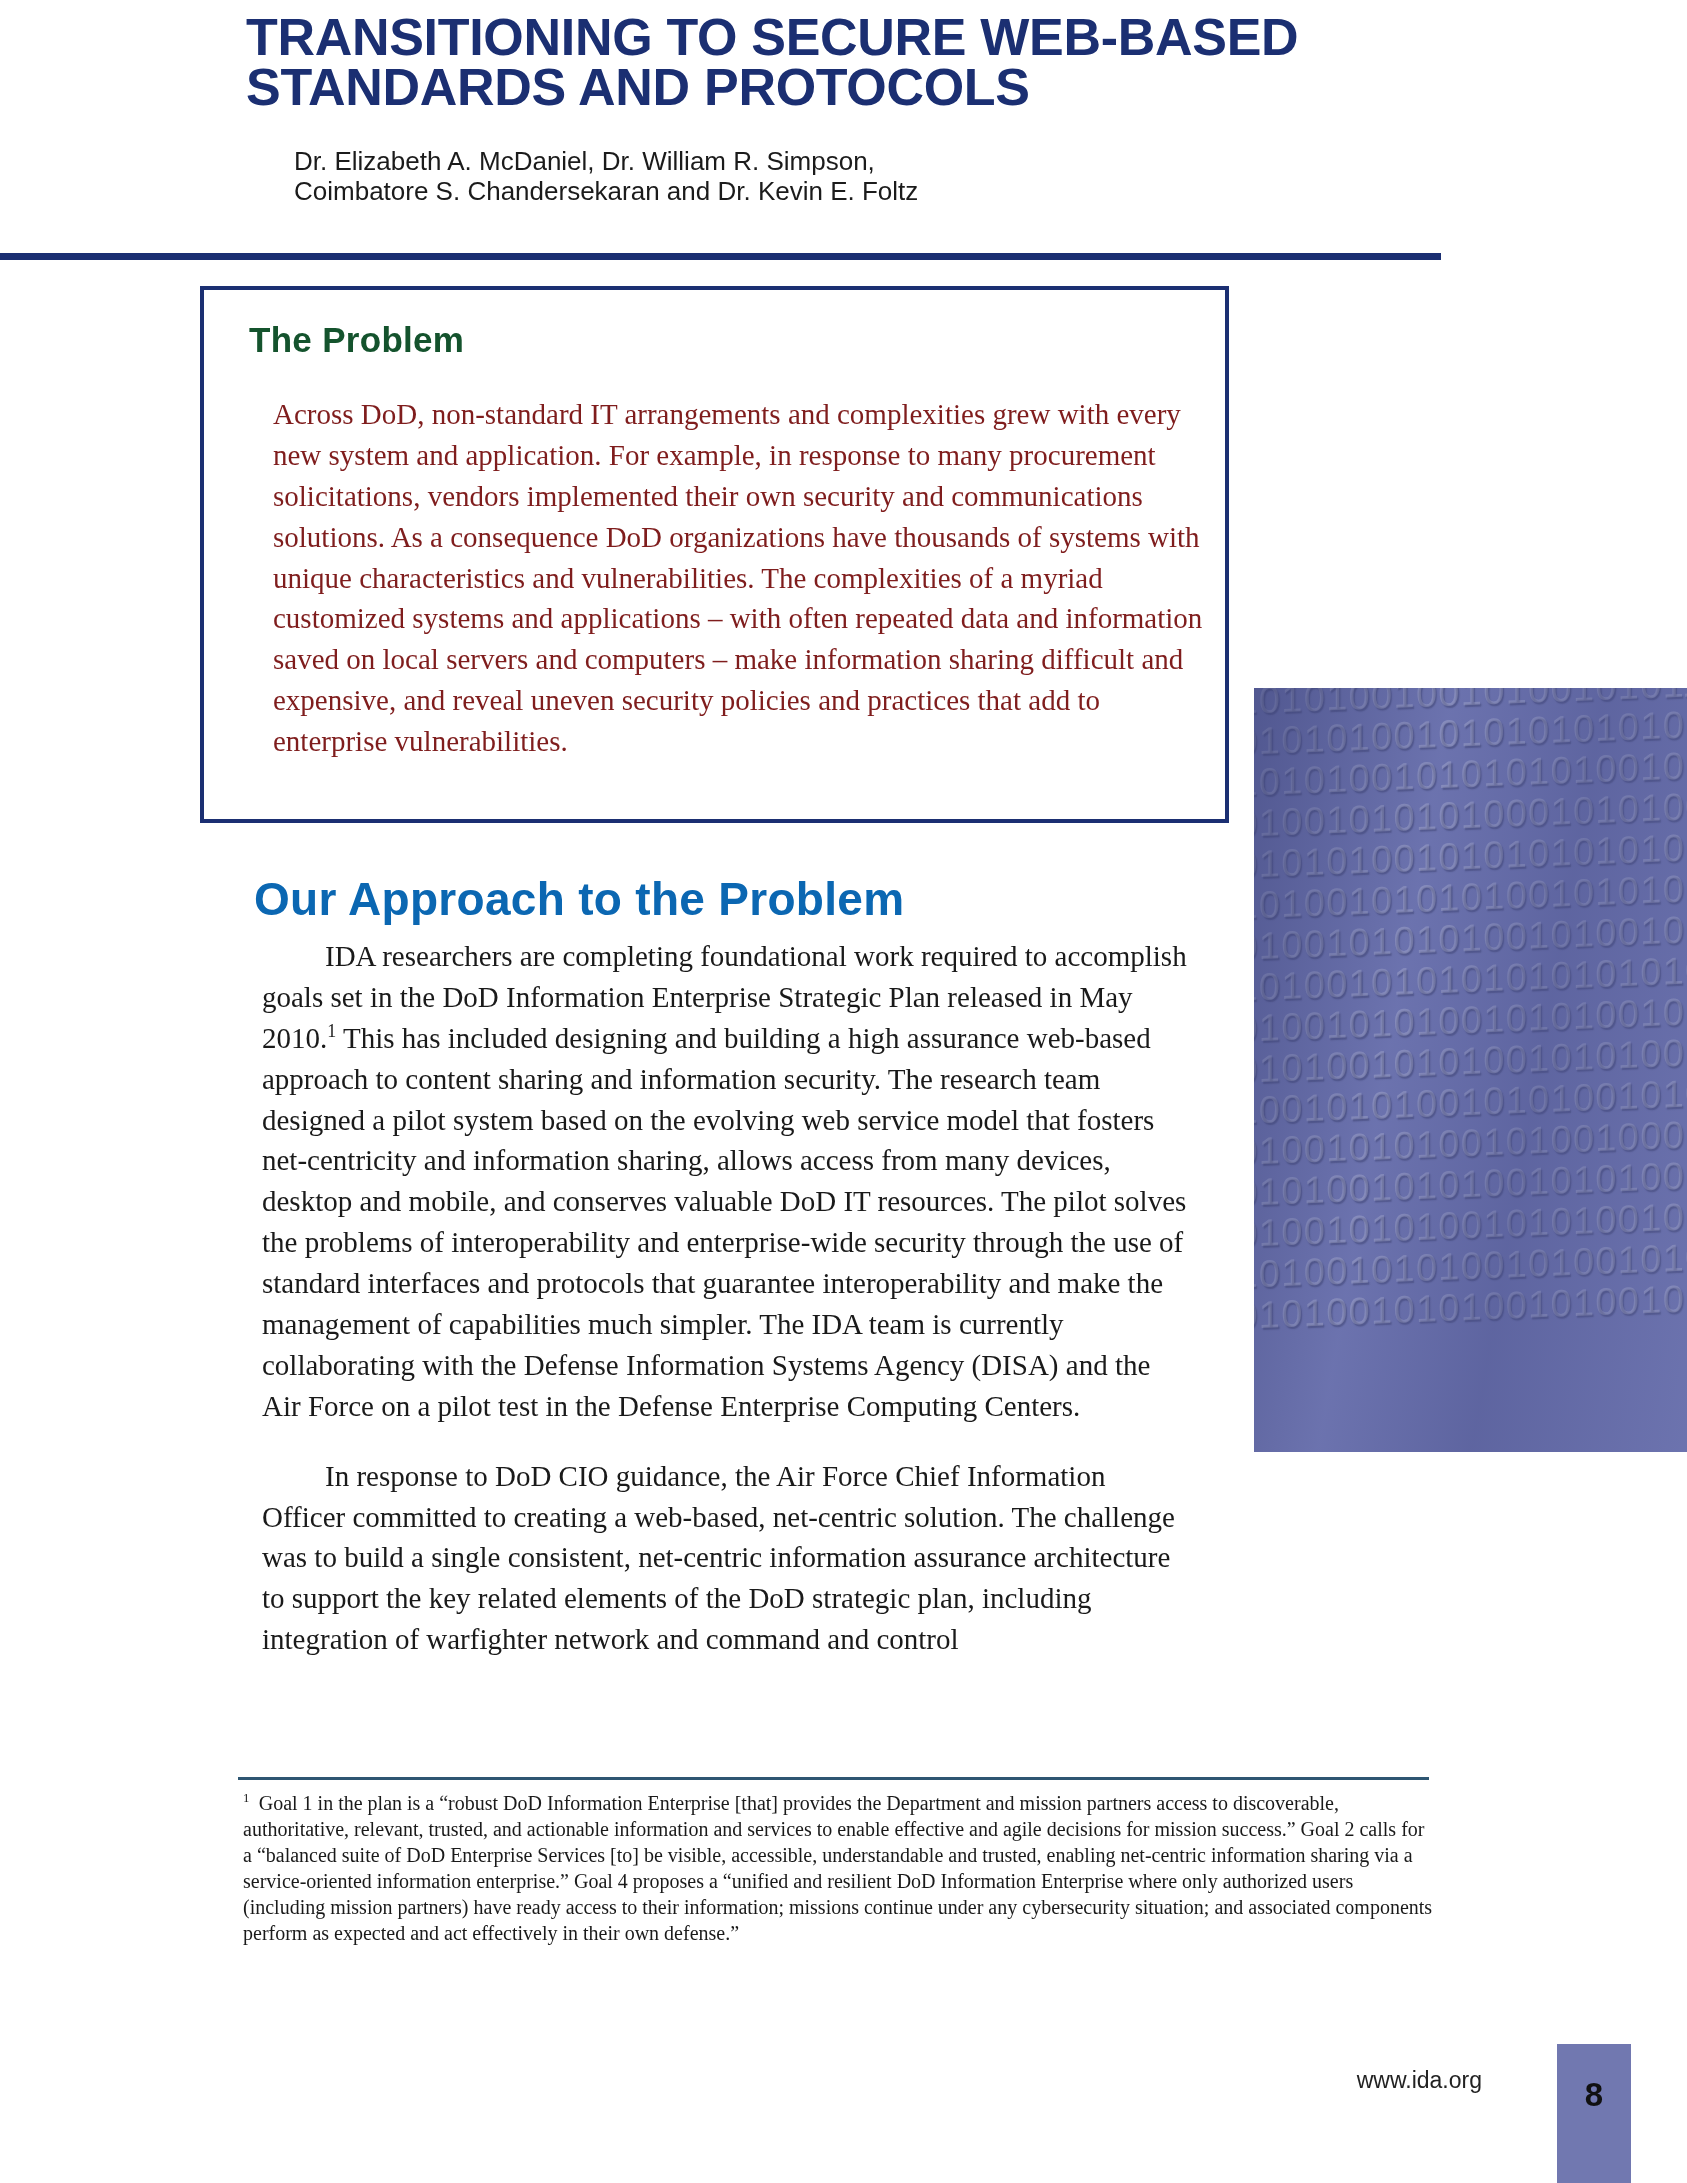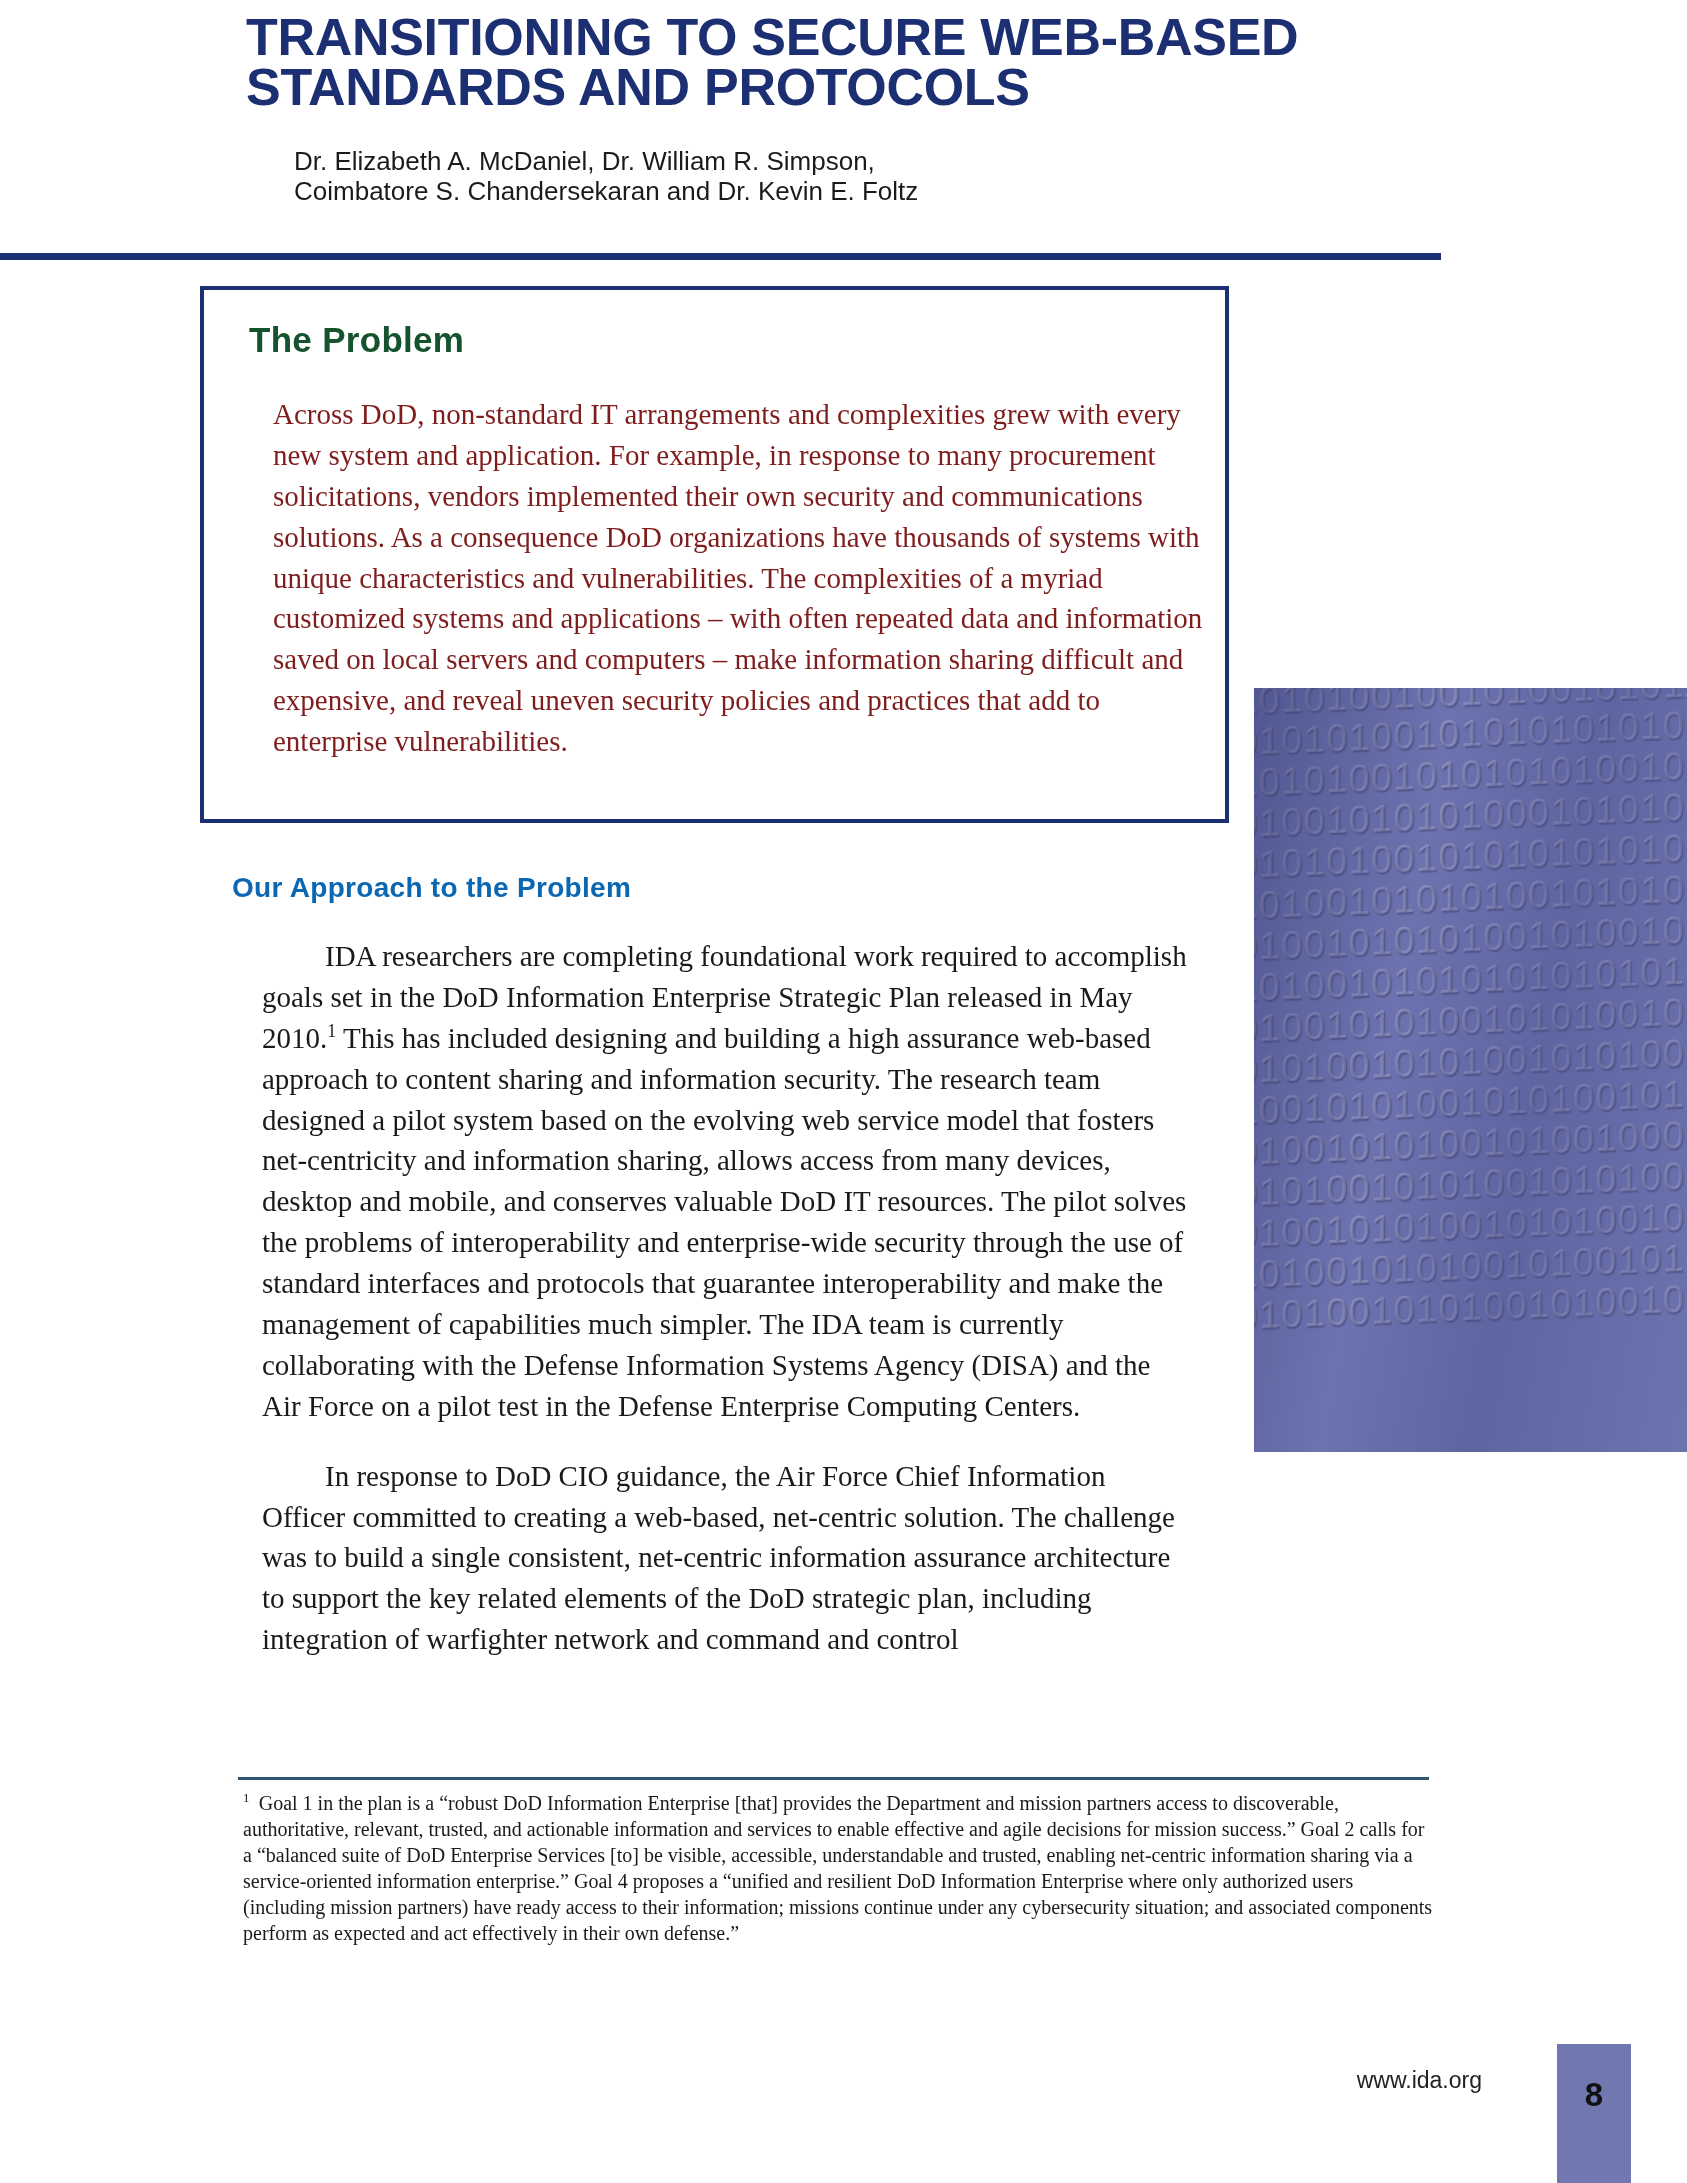--- a/index.html
+++ b/index.html
@@ -89,25 +89,25 @@
     font-size: 29px;
     line-height: 1.41em;
     color: #7f1d1d;
     text-align: left;
     margin-left: 24px;
   }
 
   
   .approach-heading {
     position: absolute;
-    left: 232px;
+    left: 254px;
     top: 872px;
     font-family: "Liberation Sans", sans-serif;
     font-weight: bold;
-    font-size: 28px;
+    font-size: 46px;
     letter-spacing: 0.3px;
     color: #0B67B2;
   }
   .body-col {
     position: absolute;
     left: 246px;
     top: 936px;
     width: 943px;
     font-family: "Liberation Serif", serif;
     font-size: 29px;

